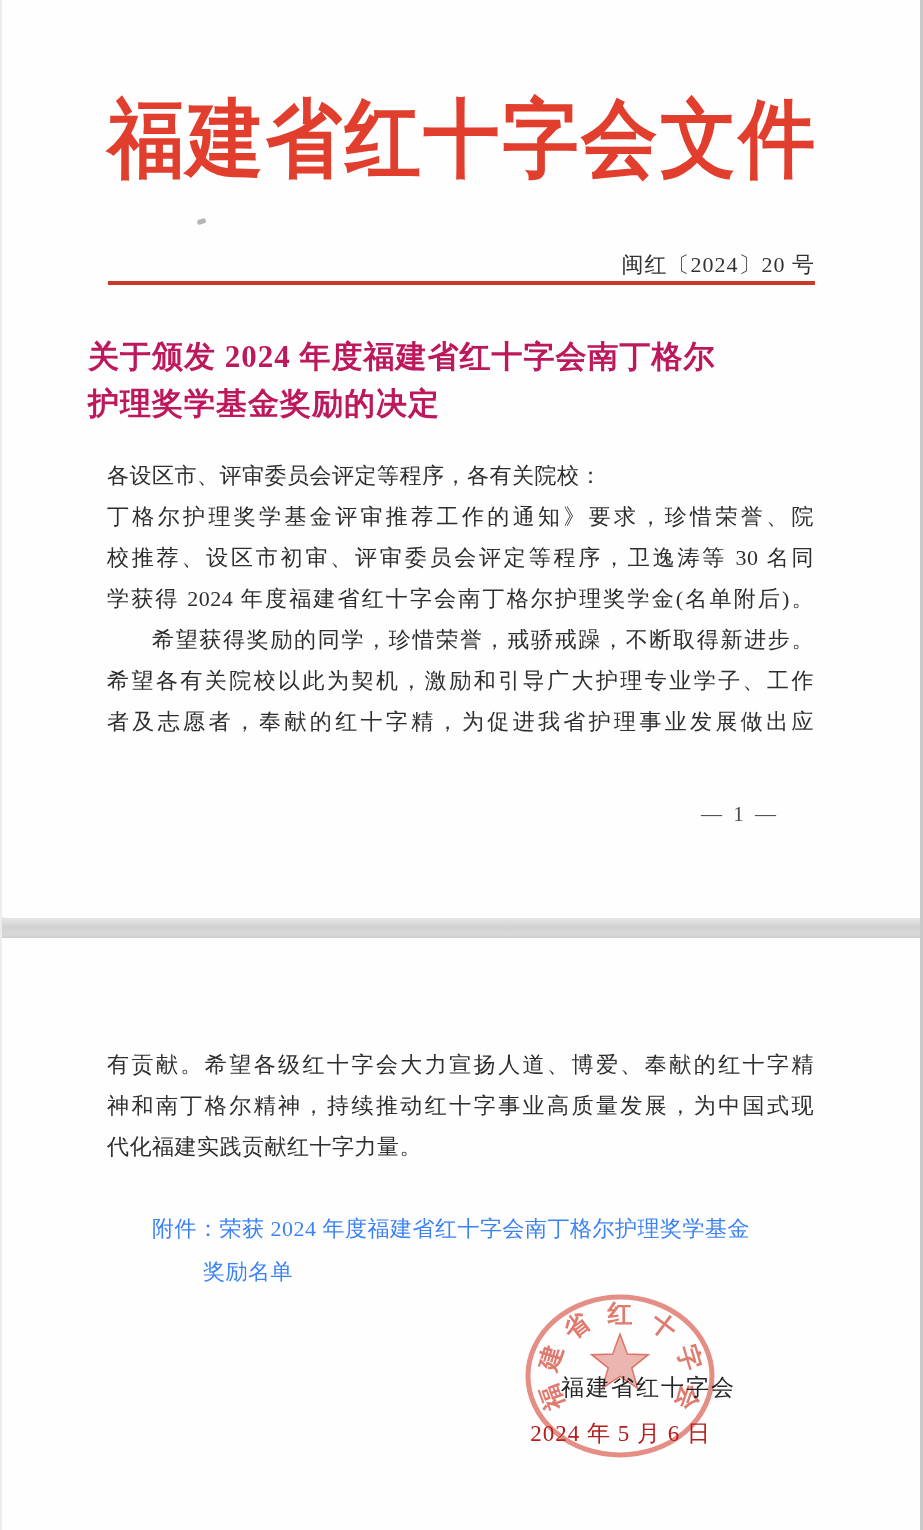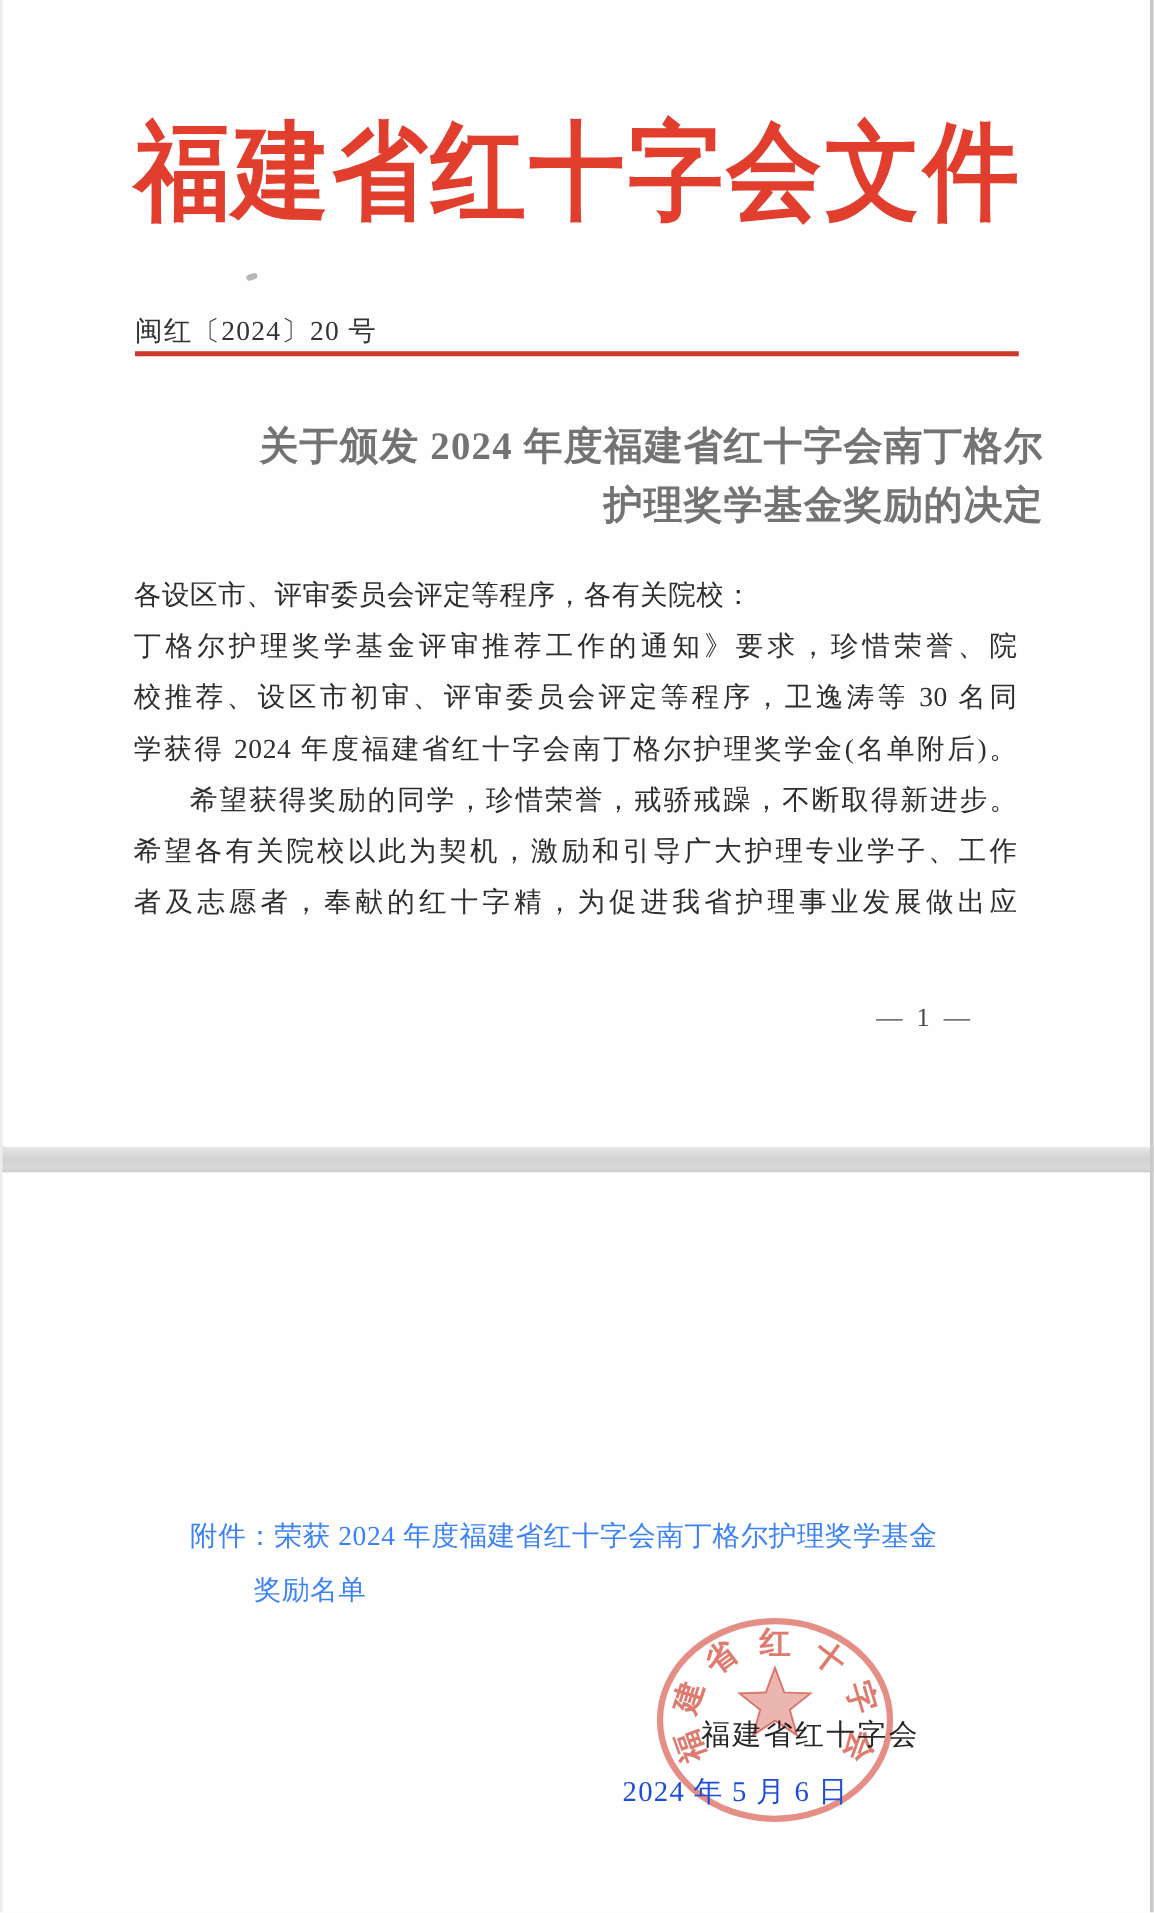--- a/index.html
+++ b/index.html
@@ -20,27 +20,27 @@
 
   .agency-header{
     position:absolute;top:96px;left:108px;width:707px;
     font-size:76px;font-weight:bold;color:#e13e2e;
     text-align:justify;text-align-last:justify;
     transform:scaleY(1.12);transform-origin:top center;
     white-space:nowrap;overflow:visible;line-height:1;
   }
   .doc-number{
     position:absolute;top:250px;left:108px;width:707px;
-    text-align:left;font-size:22px;color:#333333;letter-spacing:1px;
+    text-align:right;font-size:22px;color:#333333;letter-spacing:1px;
   }
   .red-rule{position:absolute;top:281px;left:108px;width:707px;height:4px;background:#cb392b;}
 
   .doc-title{
     position:absolute;top:333px;left:88px;width:747px;
-    text-align:right;font-size:31px;font-weight:bold;color:#737373;
+    text-align:left;font-size:31px;font-weight:bold;color:#be185d;
     line-height:47px;letter-spacing:1px;
   }
 
   .body-block{position:absolute;left:107px;width:707px;font-size:22px;color:#2e2e2e;}
   .body-p1{top:455px;}
   .bline{height:41px;line-height:41px;overflow:hidden;letter-spacing:0.5px;}
   .bline.j{text-align:justify;text-align-last:justify;}
   .bline.ind{padding-left:45px;}
   .bline.ind2{padding-left:96px;}
   .attach-block{position:absolute;left:107px;top:1207px;width:707px;font-size:22px;color:#3b82f6;}
@@ -51,21 +51,21 @@
     text-align:center;font-size:21px;color:#4a4a4a;letter-spacing:3px;
   }
 
   .seal-svg{position:absolute;left:520px;top:1290px;z-index:1;}
   .signature{
     position:absolute;top:1372px;left:541px;width:215px;z-index:2;
     text-align:center;font-size:23px;color:#262626;letter-spacing:2px;font-weight:400;
   }
   .sign-date{
     position:absolute;top:1418px;left:498px;width:245px;z-index:2;
-    font-size:23px;color:#1d4ed8;letter-spacing:1px;
+    text-align:center;font-size:23px;color:#b91c1c;letter-spacing:1px;
   }
 </style>
 </head>
 <body>
 
 <div class="page page1">
   <div class="scan-speck"></div>
 
   <div class="agency-header">福建省红十字会文件</div>
 
@@ -87,20 +87,25 @@
     <div class="bline j">希望各有关院校以此为契机，激励和引导广大护理专业学子、工作</div>
     <div class="bline j">者及志愿者，奉献的红十字精，为促进我省护理事业发展做出应</div>
   </div>
 
   <div class="page-number">— 1 —</div>
 </div>
 
 <div class="page-gap"></div>
 
 <div class="page page2">
+  <div class="body-block" style="position:absolute;top:106px;">
+    <div class="bline j">有贡献。希望各级红十字会大力宣扬人道、博爱、奉献的红十字精</div>
+    <div class="bline j">神和南丁格尔精神，持续推动红十字事业高质量发展，为中国式现</div>
+    <div class="bline">代化福建实践贡献红十字力量。</div>
+  </div>
 
   <div class="attach-block" style="top:269px;">
     <div class="bline ind">附件：荣获 2024 年度福建省红十字会南丁格尔护理奖学基金</div>
     <div class="bline ind2">奖励名单</div>
   </div>
 
   <svg class="seal-svg" style="top:352px;" width="200" height="175" viewBox="0 0 200 175">
     <ellipse cx="100" cy="86" rx="92" ry="79" fill="none" stroke="rgba(213,82,68,0.65)" stroke-width="5"></ellipse>
     <polygon points="100,44 107.4,63.9 128.5,64.7 111.9,77.9 117.6,98.3 100,86.5 82.4,98.3 88.1,77.9 71.5,64.7 92.7,63.9" fill="rgba(210,75,60,0.40)" stroke="rgba(210,75,60,0.70)" stroke-width="1.5"></polygon>
     <g font-size="25" font-weight="bold" fill="rgba(210,70,56,0.72)" text-anchor="middle" font-family="Liberation Serif, DejaVu Serif, serif">

